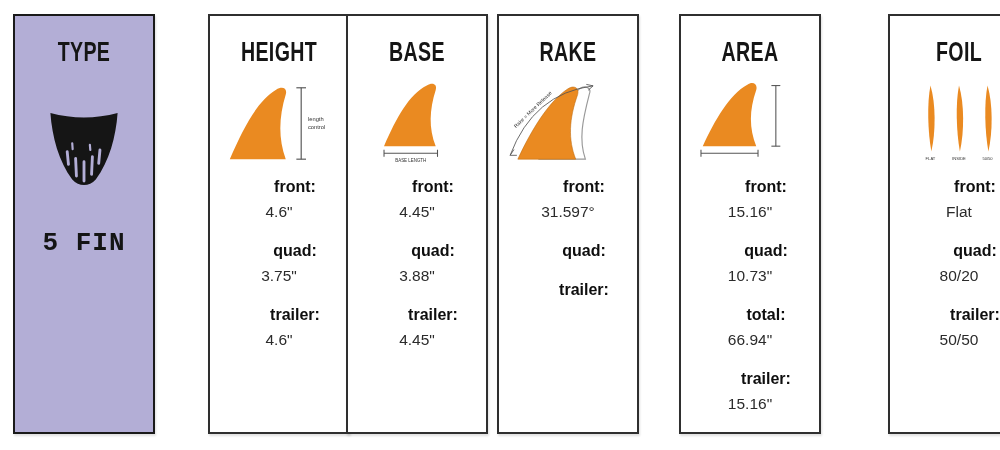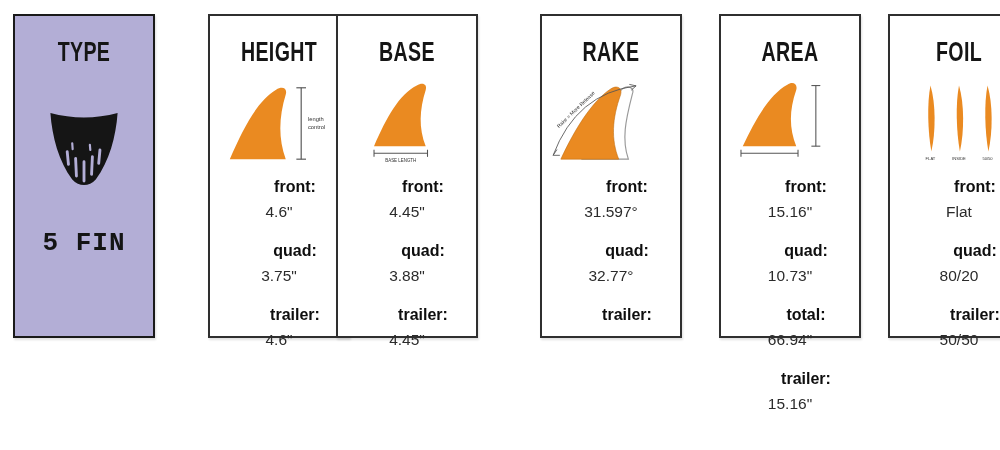--- a/index.html
+++ b/index.html
@@ -1,27 +1,27 @@
 <!DOCTYPE html>
 <html><head>
 <meta charset="utf-8">
 <style>
   html,body{margin:0;padding:0;background:#ffffff;}
   .canvas{
     position:relative;width:1000px;height:450px;background:#ffffff;
     font-family:"Liberation Sans",sans-serif;color:#111;overflow:hidden;
   }
   .col{
-    position:absolute;top:14px;width:142px;height:324px;
+    position:absolute;top:14px;width:142px;height:420px;
     background:#ffffff;border:2px solid #2f2f2f;box-sizing:border-box;
     text-align:center;box-shadow:1px 2px 2px rgba(0,0,0,0.12);
   }
   .col.type{background:#b3aed6;border-color:#1a1a1a;}
-  .c1{left:13px;}  .c2{left:180px;margin-left:28px;} .c3{left:336px;}
-  .c4{left:540px;} .c5{left:719px;} .c6{left:888px;}
+  .c1{left:13px;}  .c2{left:180px;margin-left:28px;} .c3{left:346px;}
+  .c4{left:497px;} .c5{left:679px;} .c6{left:888px;}
   .col-header{
     margin-top:22px;font-size:28px;font-weight:bold;line-height:28px;
     letter-spacing:0.5px;transform:scaleX(0.70);color:#151515;
   }
   .diagram{height:82px;margin-top:16px;display:flex;align-items:center;justify-content:center;}
   .rows{margin-top:14px;}
   .spec-row{margin-bottom:21px;}
   .spec-label{font-weight:bold;font-size:16px;color:#0e0e0e;margin-bottom:7px;padding-left:32px;}
   .spec-value{font-size:15.5px;color:#2b2b2b;}
   .type-icon-wrap{margin-top:38px;display:flex;justify-content:center;}
@@ -120,21 +120,20 @@
         <text x="10" y="48" font-size="5.4" fill="#333" transform="rotate(-44 10 48)">Rake = More Release</text>
       </svg>
     </div>
     <div class="rows">
       <div class="spec-row">
         <div class="spec-label">front:</div>
         <div class="spec-value">31.597°</div>
       </div>
       <div class="spec-row">
         <div class="spec-label">quad:</div>
-        <div class="spec-value">32.77°</div>
       </div>
       <div class="spec-row">
         <div class="spec-label">trailer:</div>
       </div>
     </div>
   </div>
 
   <div class="col c5">
     <div class="col-header">AREA</div>
     <div class="diagram">

